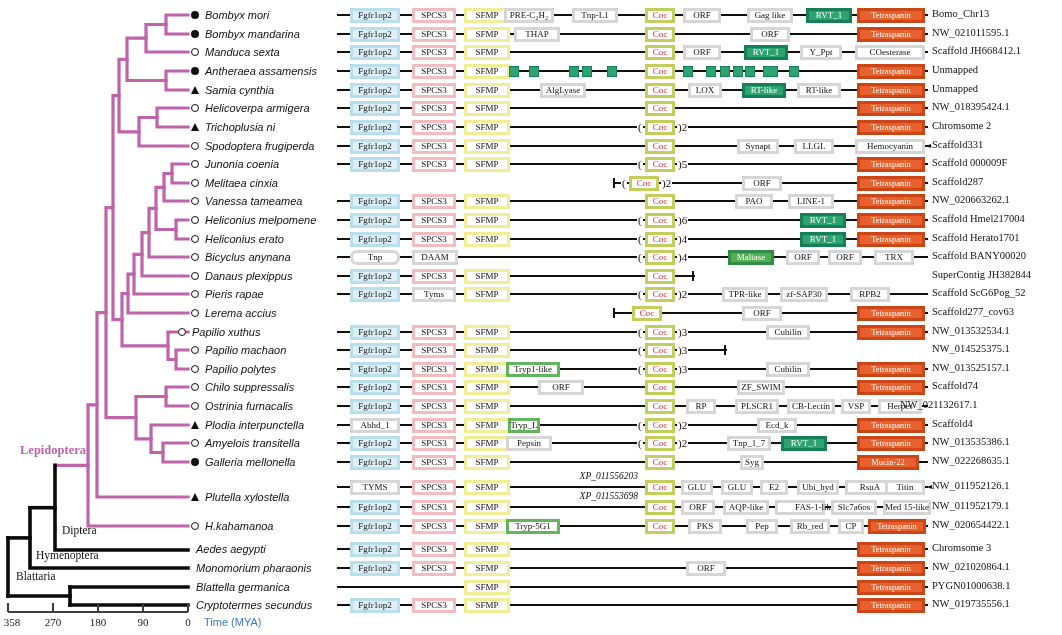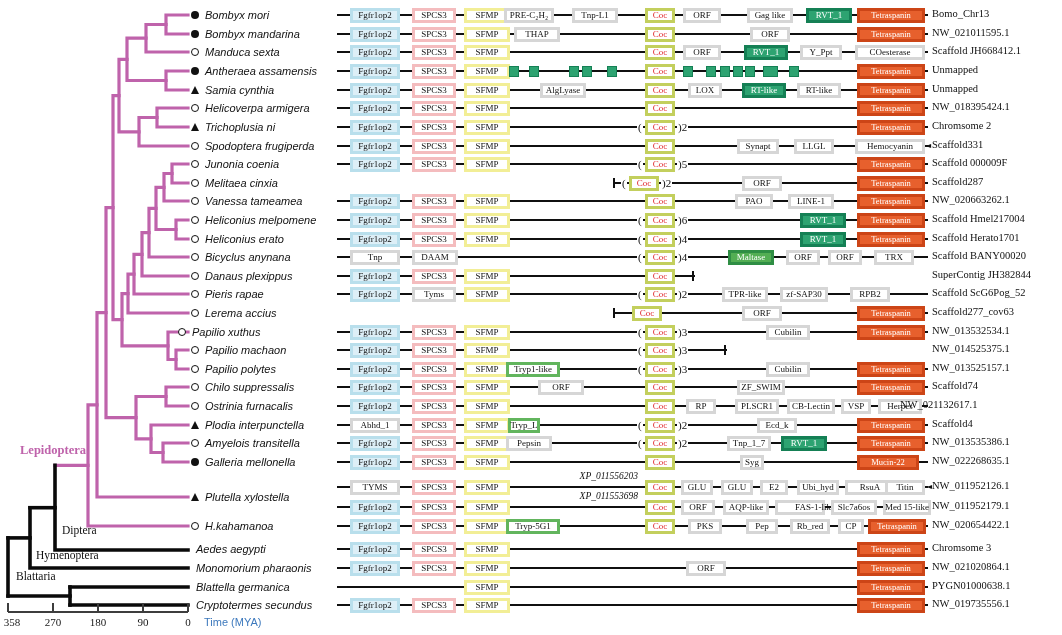--- a/index.html
+++ b/index.html
@@ -410,21 +410,21 @@
       <div class="gb s-bl" style="left: 350px; width: 50px; top: 231.5px;">Fgfr1op2</div>
       <div class="gb s-pk" style="left: 412px; width: 44px; top: 231.5px;">SPCS3</div>
       <div class="gb s-yl" style="left: 464px; width: 46px; top: 231.5px;">SFMP</div>
       <div class="pr" style="left: 637px; top: 231px;">(</div>
       <div class="gb s-coc" style="left: 645px; width: 30px; top: 231.5px;">Coc</div>
       <div class="pr" style="left: 677px; top: 231px;">)4</div>
       <div class="gb s-gf" style="left: 800px; width: 46px; top: 231.5px;">RVT_1</div>
       <div class="gb s-or" style="left: 857px; width: 68px; top: 231.5px;">Tetraspanin</div>
       <div class="sc" style="left: 932px; top: 232px;">Scaffold Herato1701</div>
       <div class="tl" style="left: 337px; width: 591px; top: 256px;"></div>
-      <div class="gb s-gy" style="left: 350px; width: 50px; top: 249.5px;">Tnp</div>
+      <div class="gb s-gy" style="left: 350px; width: 50px; top: 249.5px; border-radius: 7px;">Tnp</div>
       <div class="gb s-gy" style="left: 412px; width: 46px; top: 249.5px;">DAAM</div>
       <div class="pr" style="left: 637px; top: 249px;">(</div>
       <div class="gb s-coc" style="left: 645px; width: 30px; top: 249.5px;">Coc</div>
       <div class="pr" style="left: 677px; top: 249px;">)4</div>
       <div class="gb s-mf" style="left: 728px; width: 46px; top: 249.5px;">Maltase</div>
       <div class="gb s-gy" style="left: 786px; width: 34px; top: 249.5px;">ORF</div>
       <div class="gb s-gy" style="left: 828px; width: 34px; top: 249.5px;">ORF</div>
       <div class="gb s-gy" style="left: 874px; width: 40px; top: 249.5px;">TRX</div>
       <div class="sc" style="left: 932px; top: 250px;">Scaffold BANY00020</div>
       <div class="tl" style="left: 337px; width: 358px; top: 275px;"></div>

